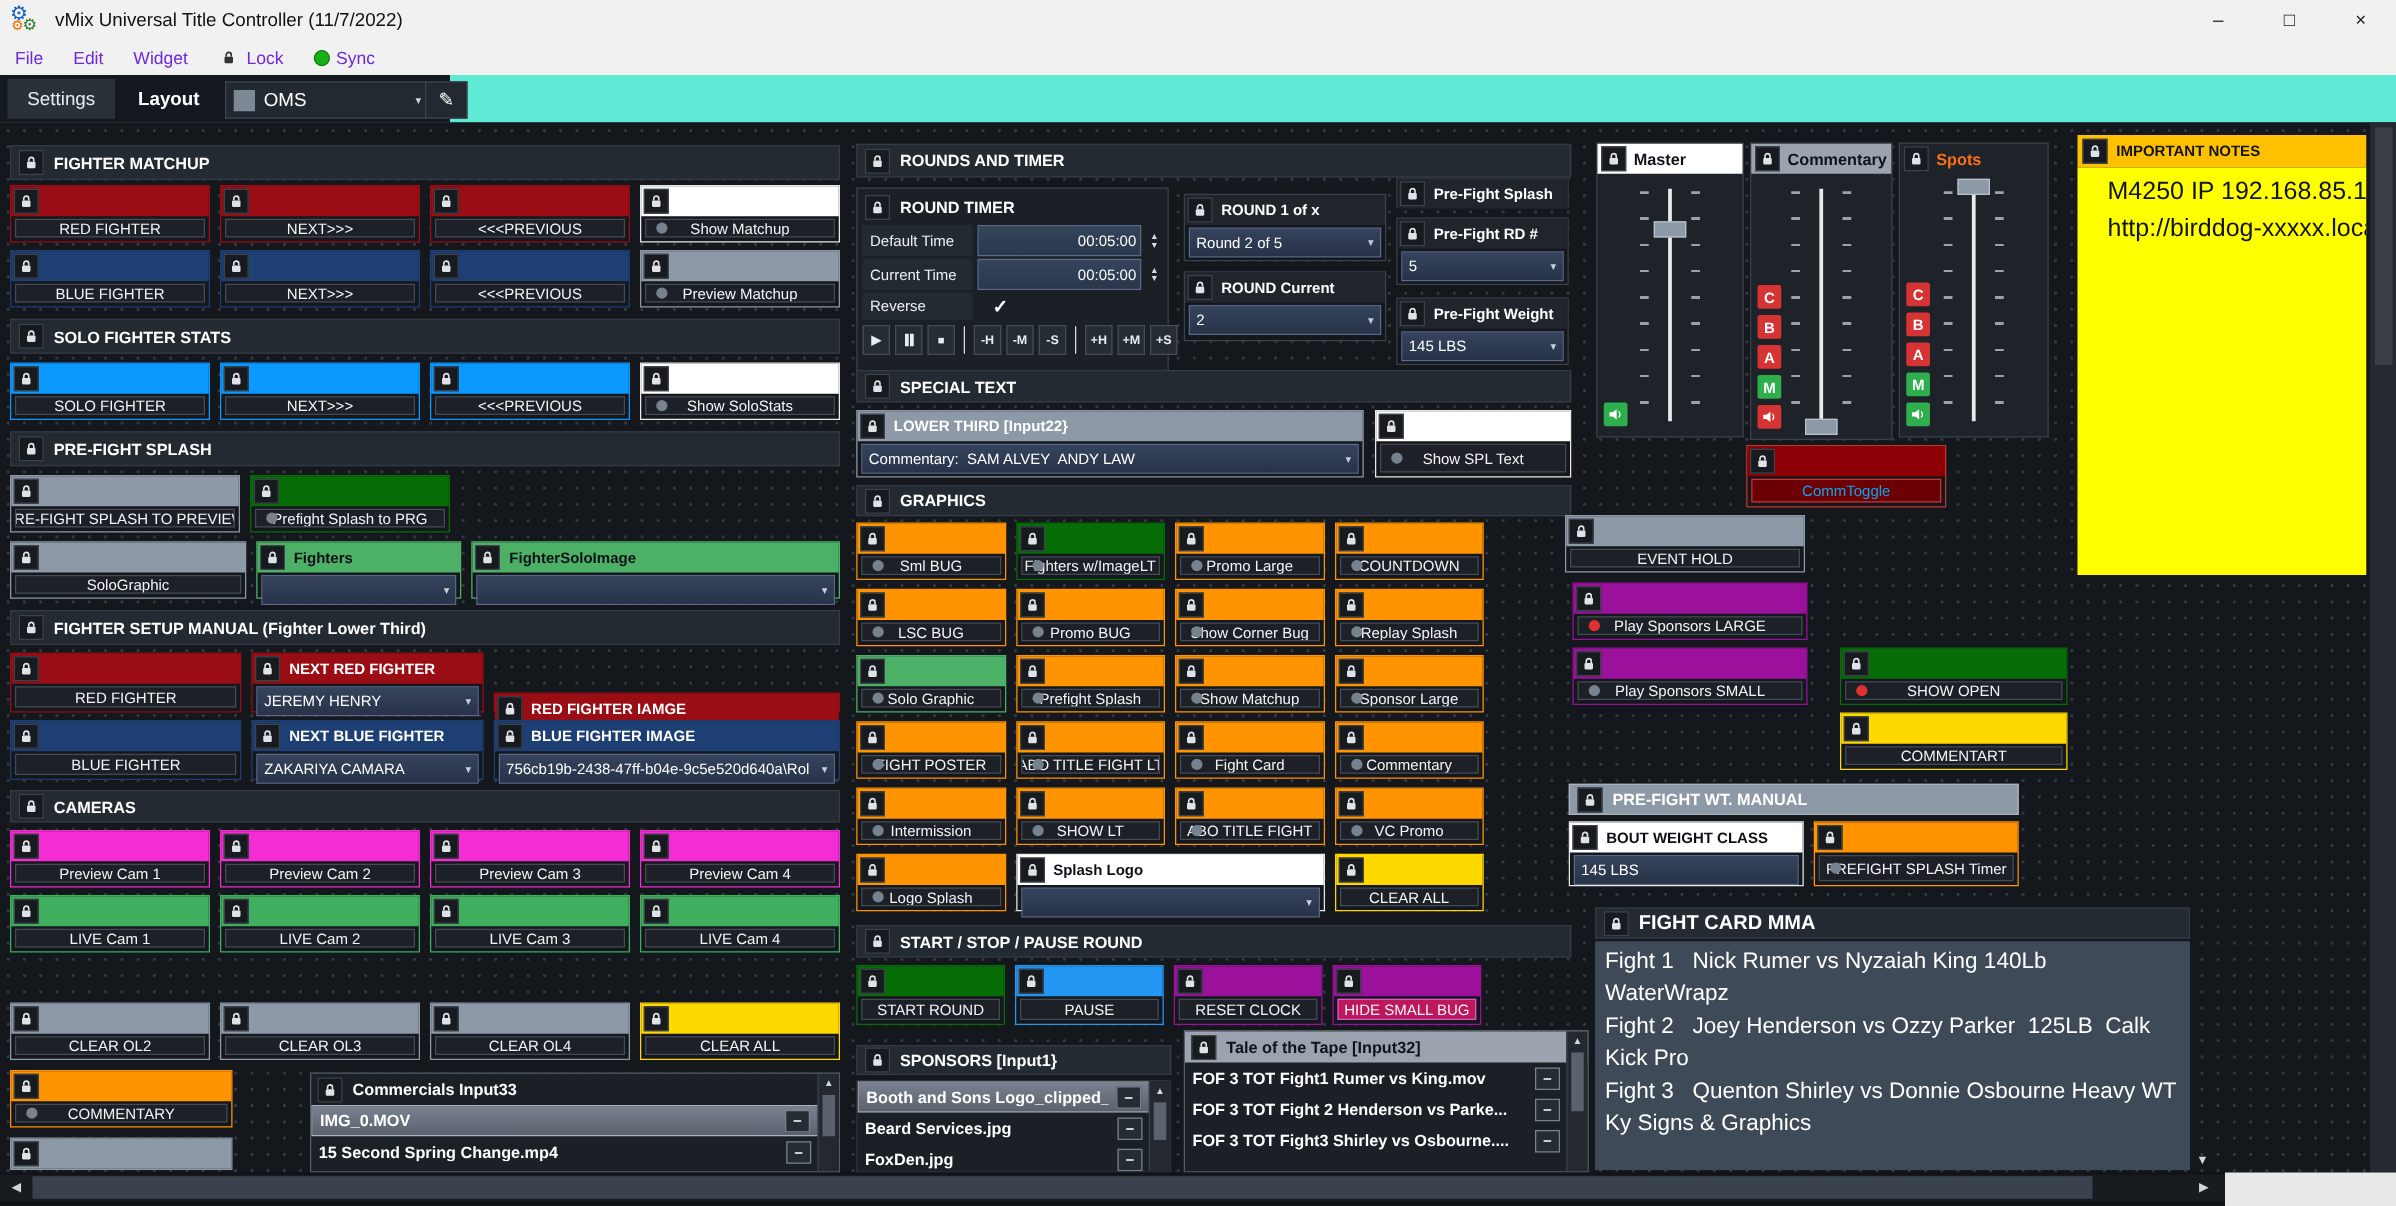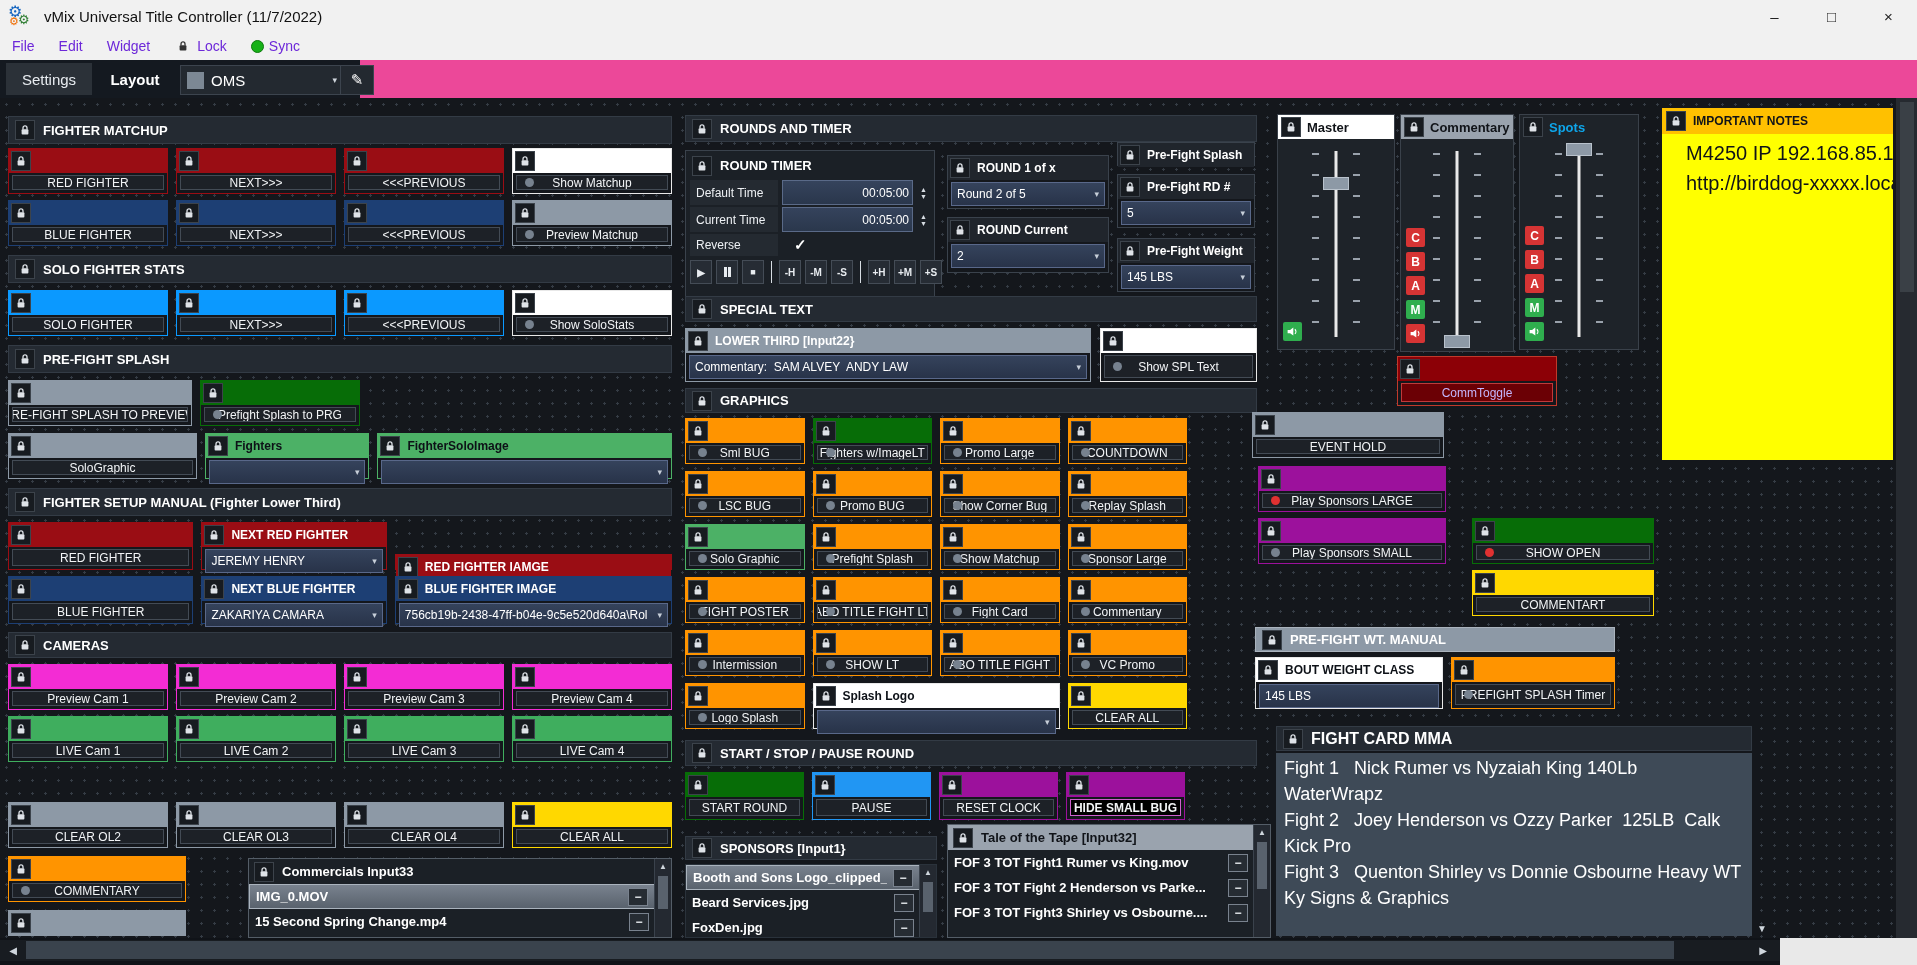--- a/index.html
+++ b/index.html
@@ -16,21 +16,21 @@
   .g3{color:#2e7d32;left:10px;top:8px;font-size:13px;}
   .wtitle-text{margin-left:6px;}
   .winbtns{margin-left:auto;display:flex;height:32px;}
   .winbtn{width:57px;height:32px;display:flex;align-items:center;justify-content:center;
           color:#222;font-size:15px;}
   .menubar{position:absolute;left:0;top:32px;width:1917px;height:28px;background:#f1f1f1;
            display:flex;align-items:center;gap:0;color:#6d28d9;font-size:14px;border-bottom:1px solid #e3e3e3;}
   .menuitem{padding:0 12px;display:flex;align-items:center;gap:5px;height:100%;}
   .greendot{width:11px;height:11px;border-radius:50%;background:#17b117;border:1px solid #0d7a0d;}
   
-  .tabstrip{position:absolute;left:0;top:60px;width:1917px;height:38px;background:#ec4899;}
+  .tabstrip{position:absolute;left:0;top:60px;width:1917px;height:38px;background:#5eead4;}
   .tabpanel{position:absolute;left:0;top:0;width:360px;height:38px;background:#141920;}
   .tab{position:absolute;top:3px;height:32px;display:flex;align-items:center;justify-content:center;
        color:#e8ecf0;font-size:15px;}
   .tab.settings{left:6px;width:86px;background:#2b3138;}
   .tab.layout{left:96px;width:78px;background:#141920;font-weight:bold;color:#fff;}
   .profiledd{position:absolute;left:180px;top:5px;width:150px;height:28px;background:#232930;
              border:1px solid #3c444e;display:flex;align-items:center;gap:7px;padding:0 6px;color:#fff;font-size:15px;}
   .swatch{width:17px;height:17px;background:#7c8894;flex:none;}
   .ddcaret{margin-left:auto;font-size:9px;color:#cfd6dd;}
   .pencilbtn{position:absolute;left:340px;top:5px;width:32px;height:28px;background:#232930;
@@ -54,22 +54,22 @@
   .widget{flex:1;display:flex;flex-direction:column;border:1px solid #555;background:#14171c;
           box-sizing:border-box;min-width:0;}
   .wtop{height:22px;flex:none;display:flex;align-items:center;gap:7px;padding:1px 2px;overflow:hidden;}
   .wtitle{font-weight:bold;font-size:12px;color:#fff;white-space:pre;}
   .wlabel{flex:1;margin:2px 3px 3px;border:1px solid #434b55;background:#1d2127;color:#f2f4f6;
           font-size:12px;display:flex;align-items:center;justify-content:center;position:relative;
           overflow:hidden;}
   .wtext{white-space:pre;padding:0 4px;}
   .dot{width:9px;height:9px;border-radius:50%;background:#77828f;position:absolute;left:8px;flex:none;}
   .dot.red{background:#e03131;}
-  .wlabel.label-red{background:#6b0005;border-color:#c03a3a;color:#c4b5fd;}
-  .wlabel.active-purple{background:#000000;border-color:#cf5fcf;font-weight:bold;}
+  .wlabel.label-red{background:#6b0005;border-color:#c03a3a;color:#0ea5e9;}
+  .wlabel.active-purple{background:#be185d;border-color:#cf5fcf;}
   
   .dd{margin:2px 3px 3px;height:22px;flex:none;background:linear-gradient(#35435c,#283349);
       border:1px solid #59688a;display:flex;align-items:center;padding:0 5px;color:#fff;font-size:12px;
       overflow:hidden;}
   .ddtext{white-space:pre;overflow:hidden;}
   .ddarrow{margin-left:auto;font-size:9px;color:#c7cfd9;flex:none;padding-left:4px;}
   
   .c-darkRed{border-color:#9a0d14}.c-darkRed .wtop{background:#9a0d14}
   .c-navy{border-color:#1d3f74}.c-navy .wtop{background:#1d3f74}
   .c-blue{border-color:#0b99ff}.c-blue .wtop{background:#0b99ff}
@@ -112,21 +112,21 @@
   .litem .ltext{white-space:pre;overflow:hidden;flex:1;}
   .litem.sel{background:linear-gradient(#79828e,#59626d);border:1px solid #aab3bd;}
   .lminus{margin-left:6px;width:20px;height:18px;border:1px solid #79828e;color:#e8ecf0;display:flex;
           align-items:center;justify-content:center;font-size:12px;background:#262c33;flex:none;box-sizing:border-box;}
   .vscroll{position:absolute;right:0;top:0;bottom:0;width:16px;background:#242931;border-left:1px solid #3a424c;}
   .varrow{display:block;height:15px;text-align:center;font-size:8px;color:#cfd6dd;line-height:15px;}
   .vthumb{display:block;width:10px;margin:2px auto 0;height:42%;background:#59626d;}
   
   .mixer{position:absolute;background:#1e2329;border:1px solid #3a414a;box-sizing:border-box;}
   .mhead{height:24px;display:flex;align-items:center;gap:6px;padding:0 3px;font-weight:bold;
-         font-size:13px;color:#0ea5e9;overflow:hidden;white-space:nowrap;}
+         font-size:13px;color:#f97316;overflow:hidden;white-space:nowrap;}
   .mhead.white{background:#fff;color:#101318;}
   .mhead.light{background:#9aa3ae;color:#101318;}
   .mbody{position:relative;height:calc(100% - 24px);}
   .track{position:absolute;left:50%;top:12px;bottom:12px;width:3px;background:#e9e9e9;transform:translateX(-50%);}
   .ticks{position:absolute;top:14px;bottom:14px;width:7px;
          background:repeating-linear-gradient(to bottom,#99a1ab 0 2px,transparent 2px 21px);}
   .ticks.l{left:calc(50% - 24px);} .ticks.r{right:calc(50% - 24px);}
   .handle{position:absolute;left:50%;transform:translateX(-50%);width:26px;height:13px;background:#8d99a6;
           border:1px solid #b9c2cc;box-sizing:border-box;}
   .mbtns{position:absolute;left:5px;bottom:32px;display:flex;flex-direction:column;gap:5px;}

